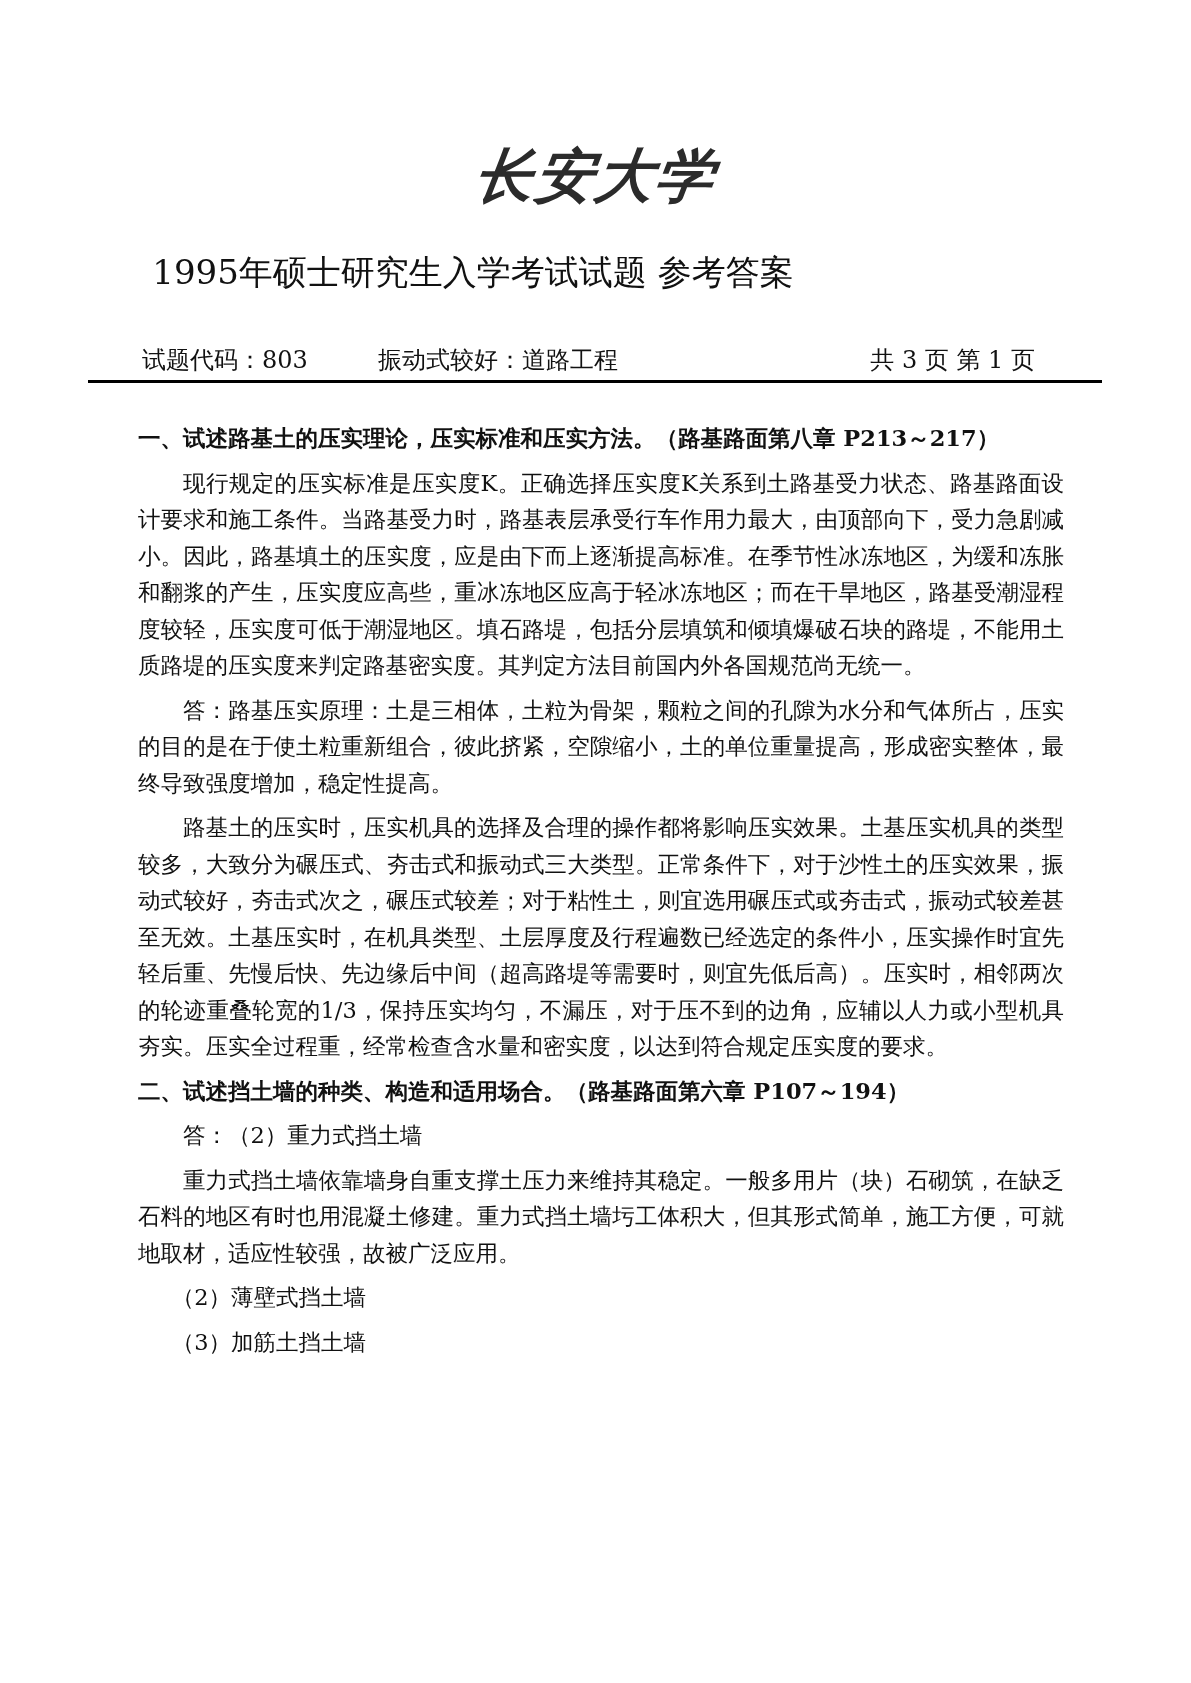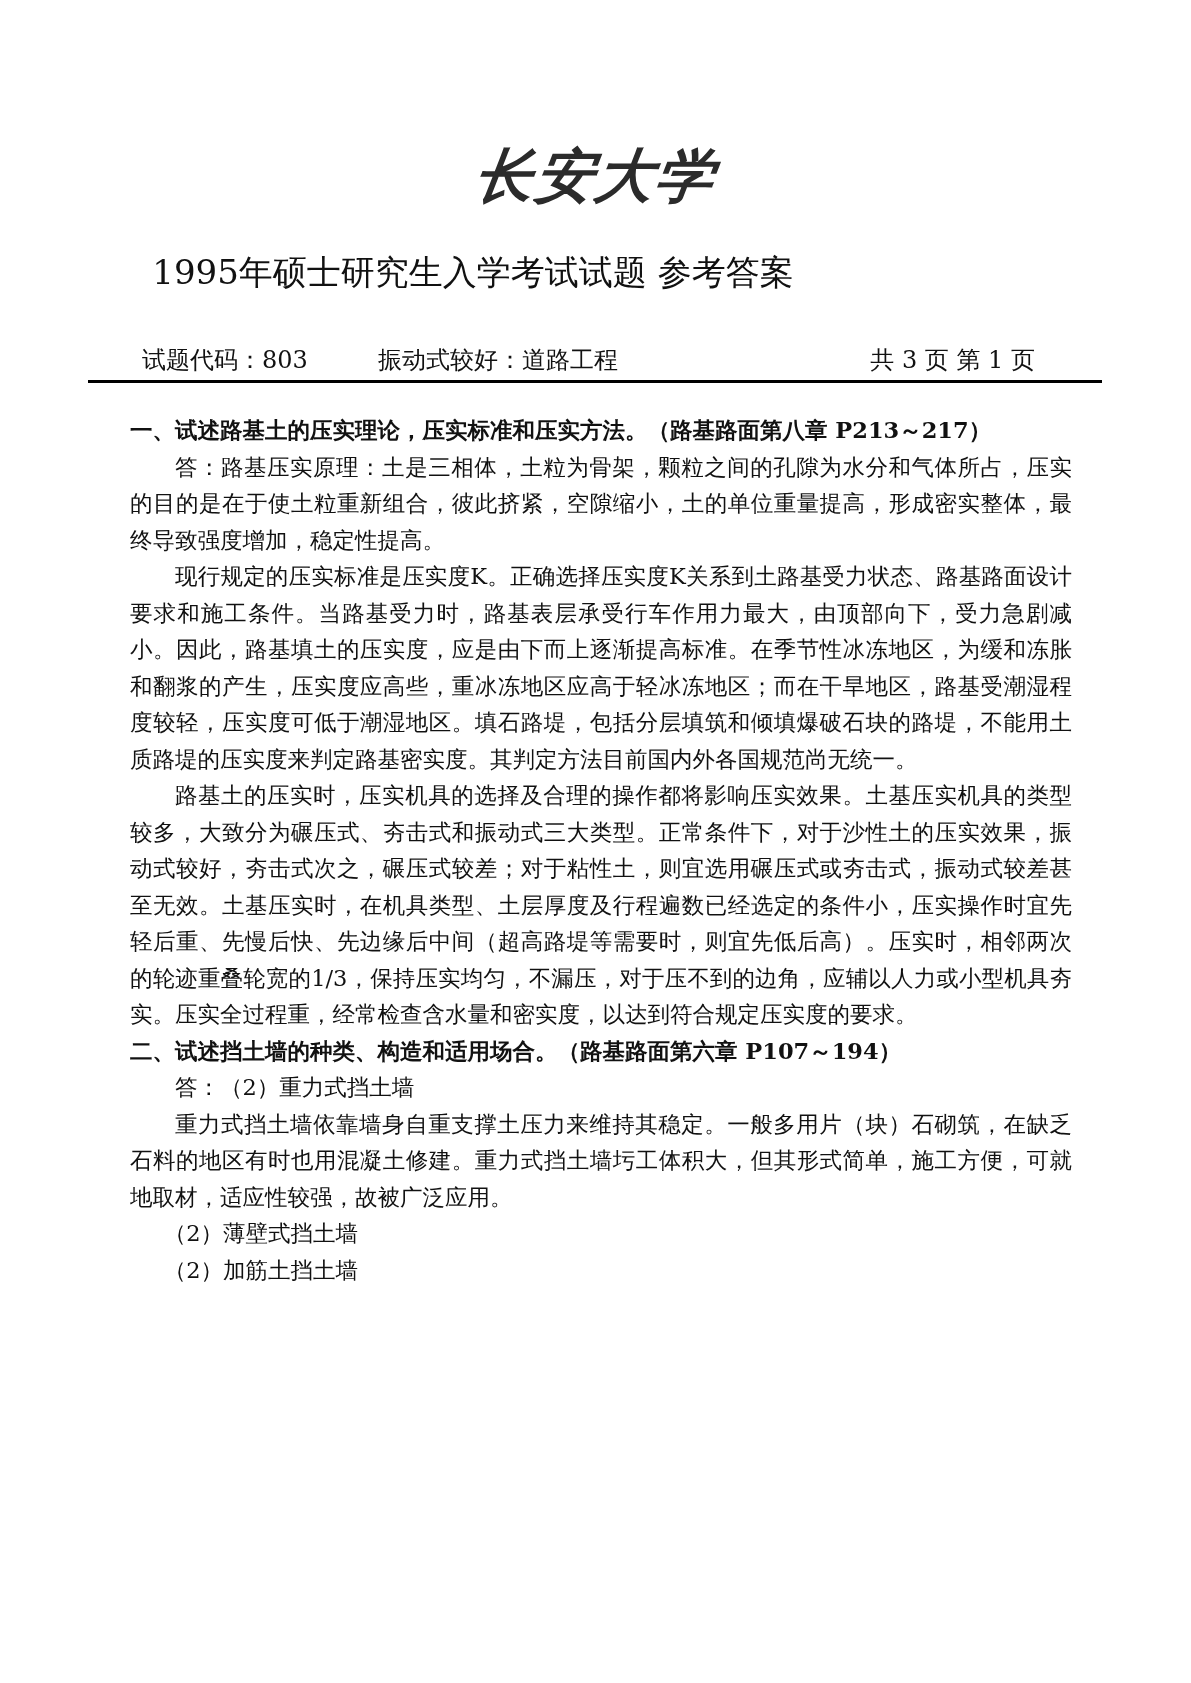--- a/index.html
+++ b/index.html
@@ -25,41 +25,41 @@
   .info .code { position: absolute; left: 0; top: 0; margin-left: 12px; }
   .info .name { position: absolute; left: 248px; top: 0; }
   .info .pages { position: absolute; right: 10px; top: 0; }
   .rule {
     position: absolute; left: 88px; top: 380px; width: 1014px; height: 3px; background: #000;
   }
   .content {
     position: absolute; left: 130px; top: 412px; width: 942px;
     font-size: 22.5px; line-height: 36.5px; text-align: justify;
   }
-  .content p { margin: 0; }
+  .content p { margin: 8px; }
   .q { font-weight: bold; }
   .indent { text-indent: 2em; }
   .sub { padding-left: 1.5em; }
 </style>
 </head>
 <body>
 
 <div class="logo">长安大学</div>
 <div class="title">1995年硕士研究生入学考试试题 参考答案</div>
 
 <div class="info">
   <span class="code">试题代码：803</span>
   <span class="name">振动式较好：道路工程</span>
   <span class="pages">共 3 页   第 1 页</span>
 </div>
 <div class="rule"></div>
 
 <div class="content">
   <p class="q">一、试述路基土的压实理论，压实标准和压实方法。（路基路面第八章 P213～217）</p>
+  <p class="indent">现行规定的压实标准是压实度K。正确选择压实度K关系到土路基受力状态、路基路面设计要求和施工条件。当路基受力时，路基表层承受行车作用力最大，由顶部向下，受力急剧减小。因此，路基填土的压实度，应是由下而上逐渐提高标准。在季节性冰冻地区，为缓和冻胀和翻浆的产生，压实度应高些，重冰冻地区应高于轻冰冻地区；而在干旱地区，路基受潮湿程度较轻，压实度可低于潮湿地区。填石路堤，包括分层填筑和倾填爆破石块的路堤，不能用土质路堤的压实度来判定路基密实度。其判定方法目前国内外各国规范尚无统一。</p>
   <p class="indent">答：路基压实原理：土是三相体，土粒为骨架，颗粒之间的孔隙为水分和气体所占，压实的目的是在于使土粒重新组合，彼此挤紧，空隙缩小，土的单位重量提高，形成密实整体，最终导致强度增加，稳定性提高。</p>
-  <p class="indent">现行规定的压实标准是压实度K。正确选择压实度K关系到土路基受力状态、路基路面设计要求和施工条件。当路基受力时，路基表层承受行车作用力最大，由顶部向下，受力急剧减小。因此，路基填土的压实度，应是由下而上逐渐提高标准。在季节性冰冻地区，为缓和冻胀和翻浆的产生，压实度应高些，重冰冻地区应高于轻冰冻地区；而在干旱地区，路基受潮湿程度较轻，压实度可低于潮湿地区。填石路堤，包括分层填筑和倾填爆破石块的路堤，不能用土质路堤的压实度来判定路基密实度。其判定方法目前国内外各国规范尚无统一。</p>
   <p class="indent">路基土的压实时，压实机具的选择及合理的操作都将影响压实效果。土基压实机具的类型较多，大致分为碾压式、夯击式和振动式三大类型。正常条件下，对于沙性土的压实效果，振动式较好，夯击式次之，碾压式较差；对于粘性土，则宜选用碾压式或夯击式，振动式较差甚至无效。土基压实时，在机具类型、土层厚度及行程遍数已经选定的条件小，压实操作时宜先轻后重、先慢后快、先边缘后中间（超高路堤等需要时，则宜先低后高）。压实时，相邻两次的轮迹重叠轮宽的1/3，保持压实均匀，不漏压，对于压不到的边角，应辅以人力或小型机具夯实。压实全过程重，经常检查含水量和密实度，以达到符合规定压实度的要求。</p>
   <p class="q">二、试述挡土墙的种类、构造和适用场合。（路基路面第六章 P107～194）</p>
   <p class="indent">答：（2）重力式挡土墙</p>
   <p class="indent">重力式挡土墙依靠墙身自重支撑土压力来维持其稳定。一般多用片（块）石砌筑，在缺乏石料的地区有时也用混凝土修建。重力式挡土墙圬工体积大，但其形式简单，施工方便，可就地取材，适应性较强，故被广泛应用。</p>
   <p class="sub">（2）薄壁式挡土墙</p>
-  <p class="sub">（2）加筋土挡土墙</p>
+  <p class="sub">（3）加筋土挡土墙</p>
 </div>
 
 </body></html>

